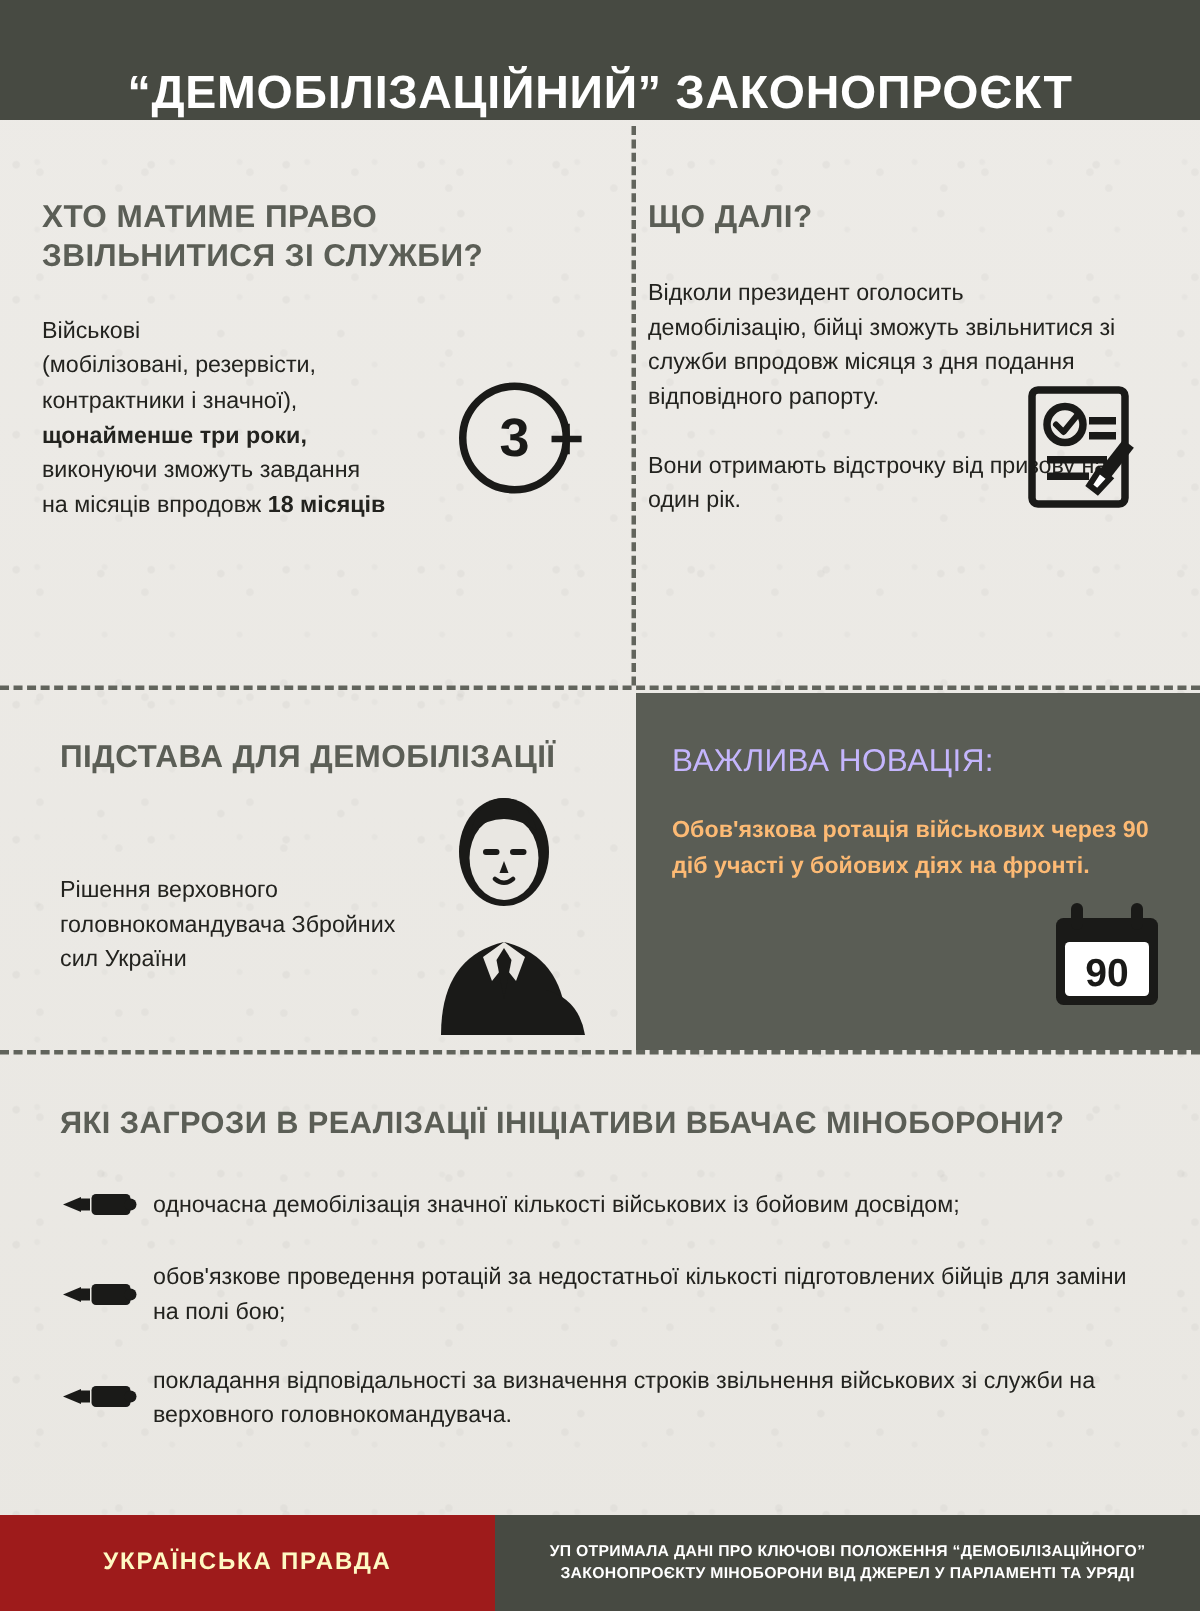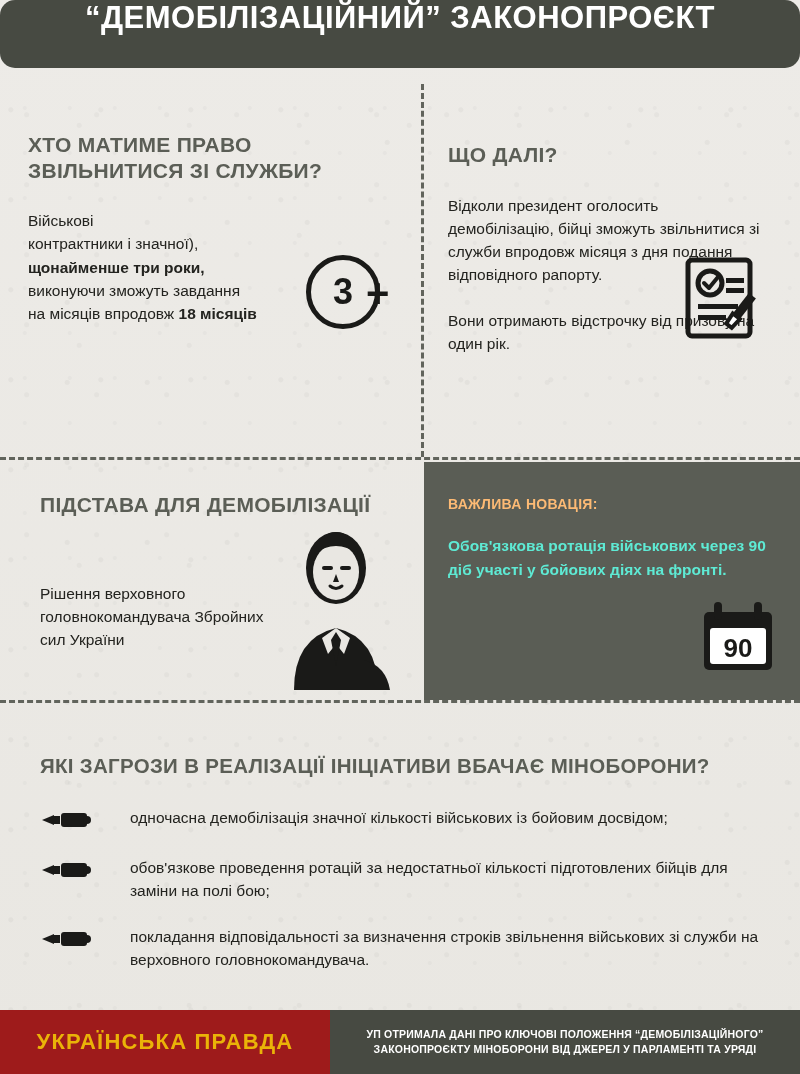--- a/index.html
+++ b/index.html
@@ -17,26 +17,25 @@
       radial-gradient(circle at 72% 14%, rgba(0,0,0,0.03) 0 2px, transparent 3px),
       radial-gradient(circle at 84% 78%, rgba(0,0,0,0.035) 0 2px, transparent 3px),
       radial-gradient(circle at 55% 40%, rgba(0,0,0,0.025) 0 1.5px, transparent 2.5px),
       linear-gradient(180deg, #edebe7 0%, #e9e7e2 100%);
     background-size: 90px 90px, 70px 70px, 110px 110px, 80px 80px, 45px 45px, 100% 100%;
     overflow: hidden;
   }
 
   
   .header {
-    height: 68px;
+    height: 80px;
     background: #474a42;
     display: flex;
-    align-items: flex-start;
+    align-items: flex-end;
     justify-content: center;
-    border-radius: 15px;
   }
   .header h1 {
     color: #ffffff;
     font-size: 31px;
     font-weight: bold;
     letter-spacing: 0.5px;
     text-transform: uppercase;
     font-family: "Liberation Sans", sans-serif;
     white-space: nowrap;
   }
@@ -74,24 +73,23 @@
   
   .row1-left {
     position: absolute;
     left: 0; top: 80px;
     width: 420px; height: 378px;
     padding: 52px 30px 0 28px;
   }
   .row1-left .sec-title { margin-bottom: 26px; }
   .row1-right {
     position: absolute;
-    left: 420px; top: 80px;
+    left: 404px; top: 80px;
     width: 376px; height: 378px;
     padding: 52px 28px 0 28px;
-    margin-top: 10px;
   }
   .row1-right .sec-title { margin-bottom: 26px; }
   .row1-right .body-txt + .body-txt { margin-top: 22px; }
 
   .three-plus {
     position: absolute;
     left: 306px; top: 255px;
     width: 92px; height: 92px;
   }
   .three-plus .circ {
@@ -120,47 +118,46 @@
   }
   .row2-left .sec-title { margin-bottom: 64px; }
   .row2-right {
     position: absolute;
     left: 424px; top: 462px;
     width: 376px; height: 238px;
     background: #5a5d55;
     padding: 34px 26px 0 24px;
   }
   .row2-right .sec-title-w {
-    font-size: 14px; font-weight: bold; text-transform: uppercase;
-    color: #fdba74; letter-spacing: .3px; margin-bottom: 22px;
+    font-size: 21px; font-weight: normal; text-transform: uppercase;
+    color: #c4b5fd; letter-spacing: .3px; margin-bottom: 22px;
   }
   .row2-right .body-w {
-    font-size: 15.5px; line-height: 1.55; color: #5eead4; font-weight: bold;
+    font-size: 15.5px; line-height: 1.55; color: #fdba74; font-weight: bold;
   }
   .cal-icon { position: absolute; left: 694px; top: 598px; }
 
   
   .portrait {
     position: absolute; left: 264px; top: 520px;
     width: 150px; height: 170px;
   }
 
   
   .row3 {
     position: absolute;
-    left: 0; top: 721px;
+    left: 0; top: 704px;
     width: 800px; height: 306px;
     padding: 32px 30px 0 40px;
   }
   .row3 .sec-title { margin-bottom: 28px; font-size: 20.5px; }
   .bullet-row {
     display: flex;
-    align-items: flex-start;
+    align-items: center;
     margin-bottom: 22px;
-    gap: 28px;
   }
   .bullet-icon {
     flex: 0 0 auto;
     width: 62px;
     padding-top: 4px;
   }
   .bullet-txt {
     font-size: 15.5px;
     line-height: 1.5;
     color: #23231f;
@@ -172,21 +169,21 @@
     left: 0; bottom: 0;
     width: 800px; height: 64px;
     display: flex;
   }
   .footer-left {
     width: 330px;
     background: #9e1b1b;
     display: flex; align-items: center; justify-content: center;
   }
   .footer-left .brand {
-    color: #eab308; font-size: 22px; font-weight: bold;
+    color: #fef9c3; font-size: 16px; font-weight: bold;
     letter-spacing: 1.2px; text-transform: uppercase;
   }
   .footer-right {
     flex: 1;
     background: #474a42;
     display: flex; align-items: center; justify-content: center;
     padding: 16px 16px;
   }
   .footer-right .note {
     color: #ffffff; font-size: 10.5px; font-weight: bold;
@@ -204,20 +201,21 @@
   </div>
 
   <div class="hdash" style="top:457px;"></div>
   <div class="hdash" style="top:700px;"></div>
   <div class="vdash" style="left:421px; top:84px; height:373px;"></div>
 
   <div class="row1-left">
     <div class="sec-title">ХТО МАТИМЕ ПРАВО ЗВІЛЬНИТИСЯ ЗІ СЛУЖБИ?</div>
     <div class="body-txt">
       <div>Військові</div>
+      <div>(мобілізовані, резервісти,</div>
       <div>контрактники і значної),</div>
       <div><b>щонайменше три роки,</b></div>
       <div>виконуючи зможуть завдання</div>
       <div><span>на місяців впродовж </span><b>18 місяців</b></div>
     </div>
   </div>
 
   <div class="three-plus">
     <div class="circ">
       <span>3</span>

